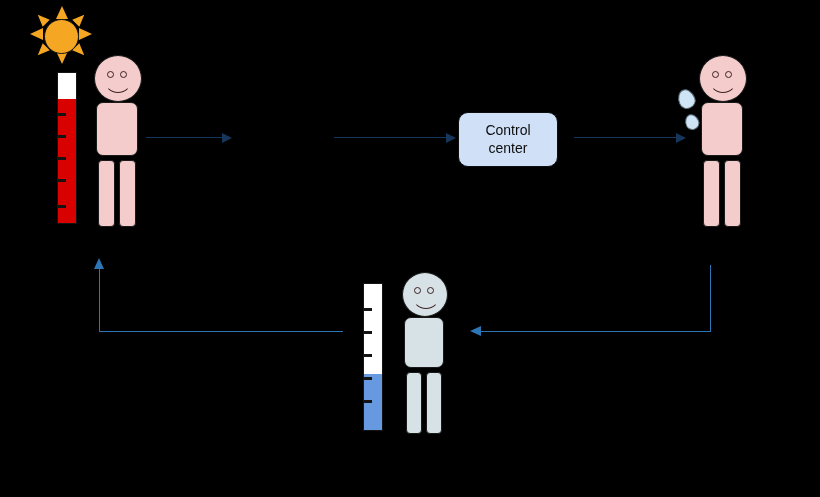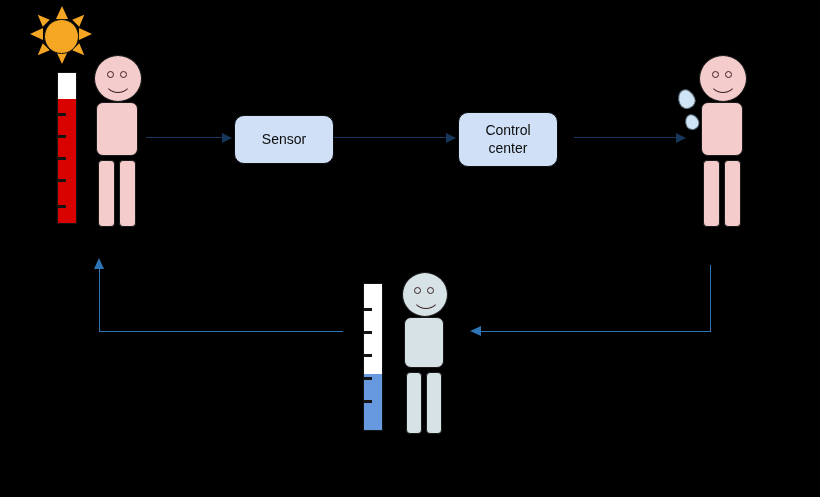--- a/index.html
+++ b/index.html
@@ -132,23 +132,20 @@
     <div class="abs fig-torso" style="left:8px;top:47px;width:40px;height:52px;background:#F4CCCC;border-radius:7px;"></div>
     <div class="abs fig-leg" style="left:10px;top:105px;width:15px;height:65px;background:#F4CCCC;border-radius:4px;"></div>
     <div class="abs fig-leg" style="left:31px;top:105px;width:15px;height:65px;background:#F4CCCC;border-radius:4px;"></div>
   </div>
 
   <div class="abs" style="left:146px;top:131px;width:88px;height:14px;">
     <div class="ln-h" style="left:0;top:6px;width:80px;border-top-color:#16365C;"></div>
     <div class="arrow-head" style="left:76px;top:2px;border-top:5px solid transparent;border-bottom:5px solid transparent;border-left:10px solid #16365C;"></div>
   </div>
 
-  <div class="abs proc-box" style="left:234px;top:115px;width:98px;height:47px;">
-    <span>Sensor</span>
-  </div>
 
   <div class="abs" style="left:334px;top:131px;width:124px;height:14px;">
     <div class="ln-h" style="left:0;top:6px;width:116px;border-top-color:#16365C;"></div>
     <div class="arrow-head" style="left:112px;top:2px;border-top:5px solid transparent;border-bottom:5px solid transparent;border-left:10px solid #16365C;"></div>
   </div>
 
   <div class="abs proc-box" style="left:458px;top:112px;width:98px;height:53px;flex-direction:column;">
     <span>Control</span>
     <span>center</span>
   </div>

